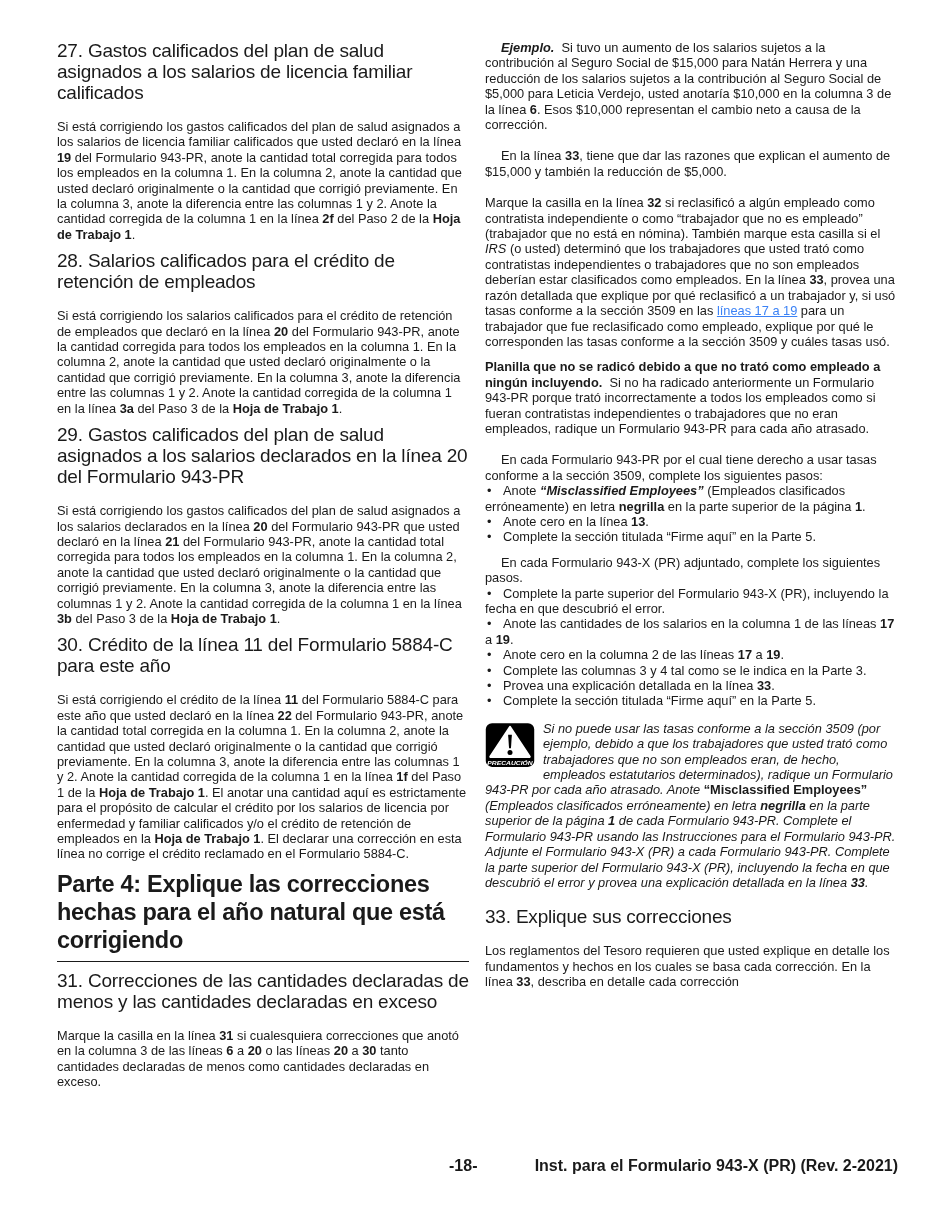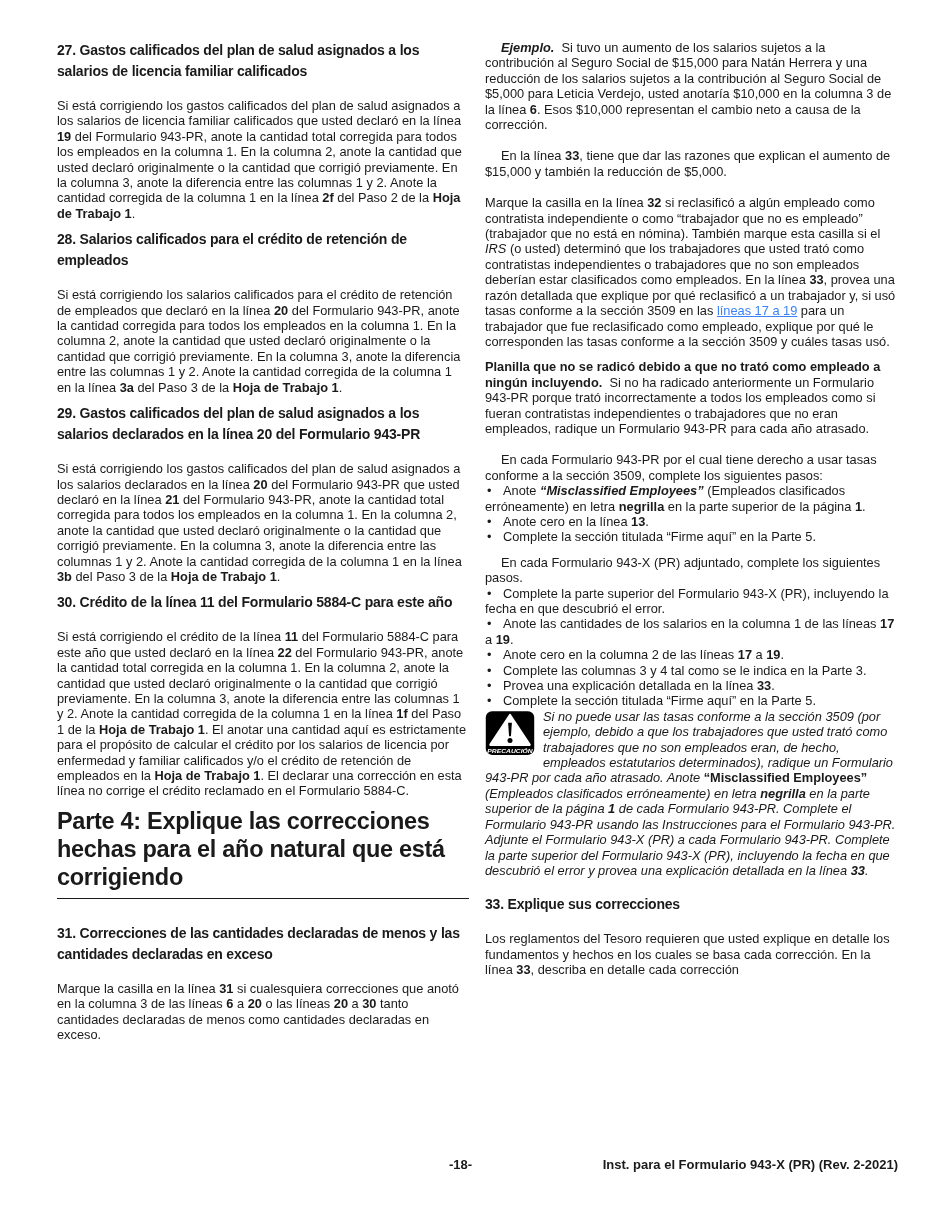--- a/index.html
+++ b/index.html
@@ -7,49 +7,49 @@
     width:950px; height:1230px; position:relative; overflow:hidden;
     font-family:"Liberation Sans","DejaVu Sans",sans-serif;
     color:#1a1a1a;
   }
   .page { position:absolute; inset:0; }
   .columns { position:absolute; top:40px; left:57px; width:841px; display:flex; gap:16px; }
   .col { width:412px; }
 
   h1, h2, p { margin:0; }
   .section-heading {
-    font-size:14px; line-height:21px; font-weight:bold;
+    font-size:19px; line-height:21px; font-weight:normal;
     margin:8px 0 4px; letter-spacing:-0.2px;
   }
   .part-heading {
     font-size:23.5px; line-height:28px; font-weight:bold;
-    margin:8px 0 24px; padding-bottom:7px; border-bottom:1.5px solid #1a1a1a;
+    margin:8px 0 8px; padding-bottom:7px; border-bottom:1.5px solid #1a1a1a;
     letter-spacing:-0.3px;
   }
   .col > :first-child { margin-top:0; }
 
   .para { font-size:12.8px; line-height:15.4px; margin:16px 0 4px; }
   .para.indent { text-indent:16px; }
   .para.gap-top { margin-top:10px; }
   .para.tight { margin-bottom:0; }
 
   .bullet { font-size:12.8px; line-height:15.4px; margin:0; }
   .bullet-dot { display:inline-block; width:16px; padding-left:2px; }
 
-  .caution { margin:0 0 16px; font-size:12.8px; line-height:15.4px; font-style:italic; }
+  .caution { margin:12px 0 16px; font-size:12.8px; line-height:15.4px; font-style:italic; }
   .caution::after { content:""; display:block; clear:both; }
   .caution-icon { float:left; width:50px; height:46px; margin:1px 8px 2px 0; }
   .caution-icon text { font-family:"Liberation Sans","DejaVu Sans",sans-serif; }
   .caution .rm { font-style:normal; }
 
   a.doclink { color:#3b82f6; text-decoration:underline; cursor:pointer; }
 
   .footer {
     position:absolute; top:1157px; left:57px; width:841px; height:18px;
-    font-weight:bold; font-size:13px;
+    font-weight:bold; font-size:16px;
   }
   .footer-page { position:absolute; left:392px; top:0; }
   .footer-title { position:absolute; right:0; top:0; }
 </style>
 </head>
 <body>
 
 <div class="page">
   <div class="columns">
     <div class="col">

